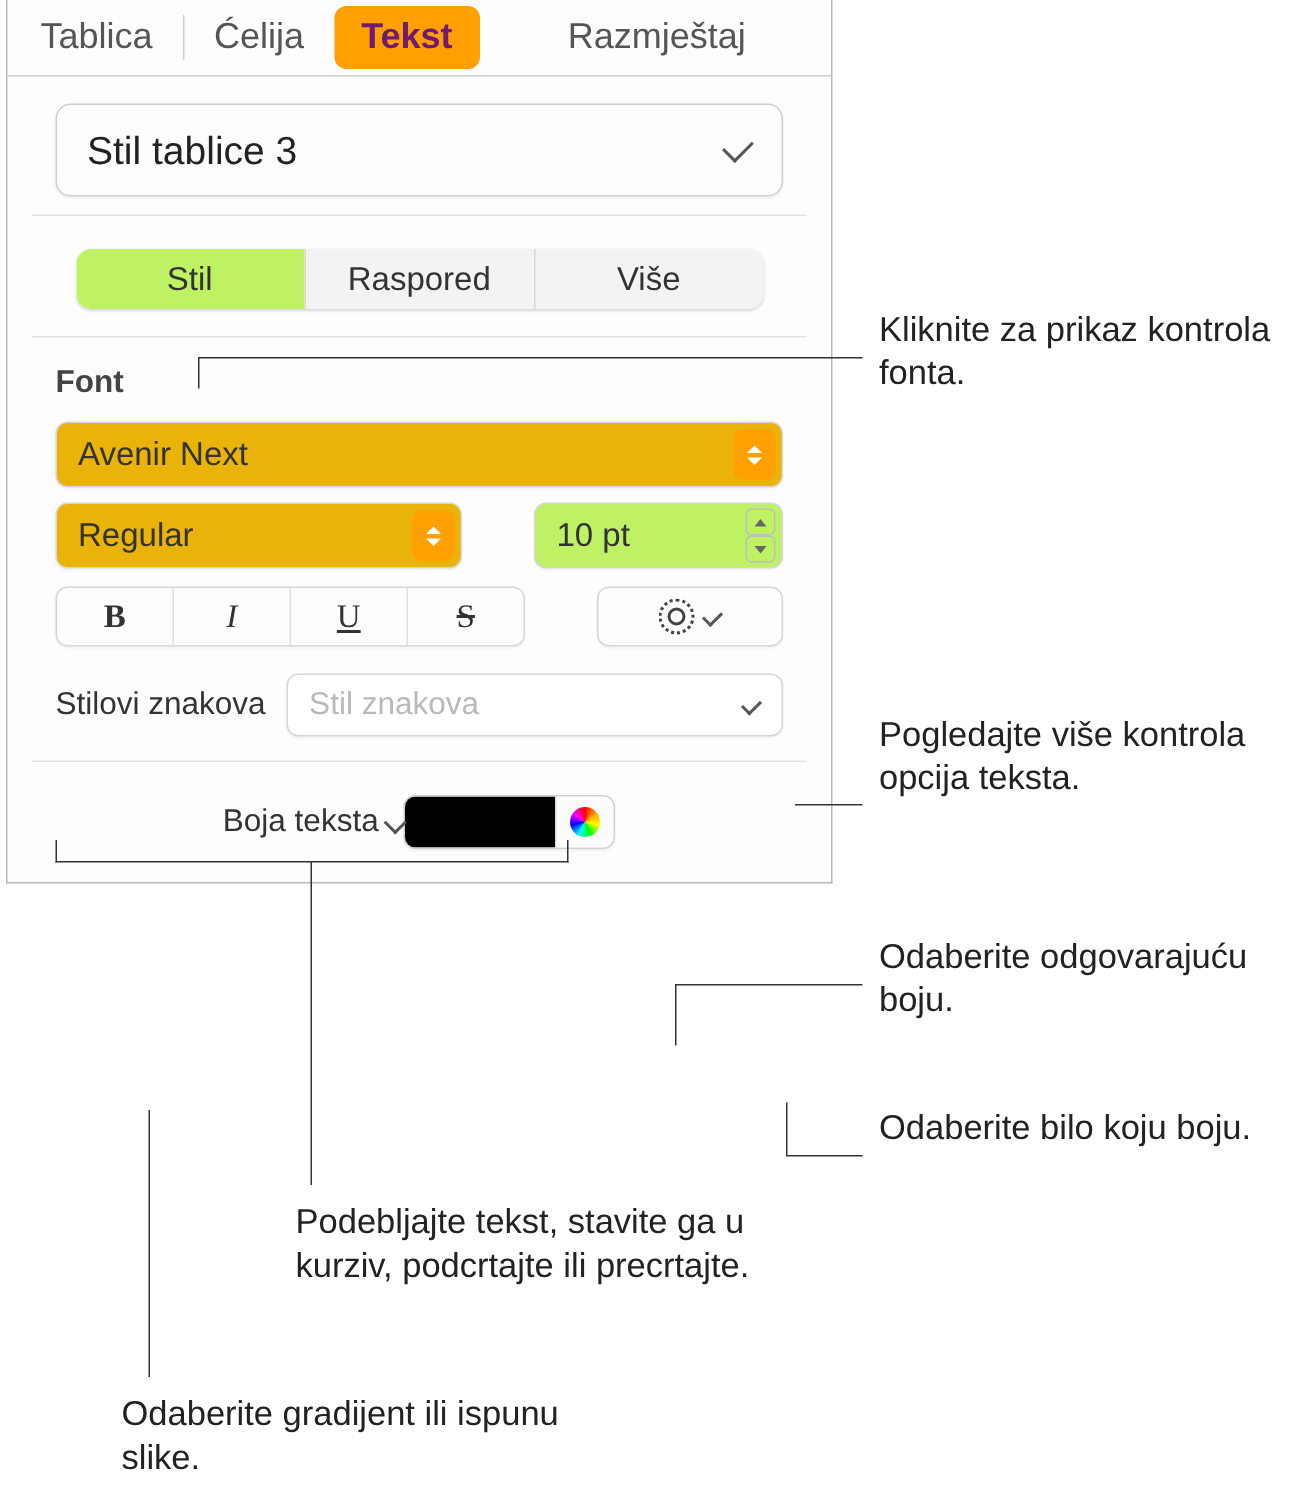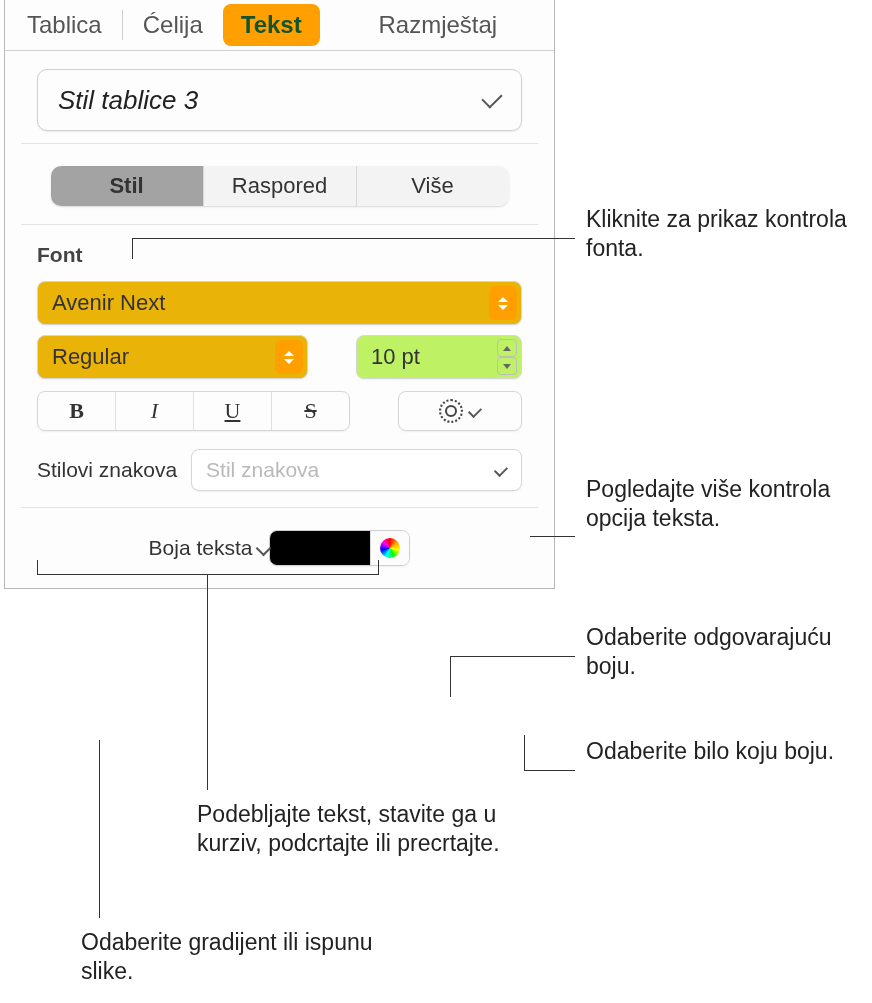--- a/index.html
+++ b/index.html
@@ -33,40 +33,39 @@
   .main-tab {
     display: flex;
     align-items: center;
     justify-content: center;
     color: #555;
     font-size: 24px;
     position: relative;
   }
   .main-tab.active {
     background: #ffa000;
-    color: #14532d;
+    color: #701a75;
     border-radius: 8px;
     margin: 4px 2px;
     padding: 0 18px;
     font-weight: 600;
   }
   .vsep {
     width: 1px;
     background: #d0d0d0;
     margin: 10px 2px;
   }
   .main-tab:not(.active) {
     padding: 0 18px;
   }
   
   .pstyle-row {
     padding: 18px 16px 12px 16px;
     border-bottom: 1px solid #e3e3e3;
     margin: 0 16px;
-    font-style: italic;
   }
   .pstyle {
     border: 1px solid #cfcfcf;
     border-radius: 10px;
     box-shadow: 0 1px 2px rgba(0,0,0,0.08);
     height: 60px;
     display: flex;
     align-items: center;
     justify-content: space-between;
     padding: 0 20px;
@@ -99,21 +98,21 @@
     height: 40px;
     display: flex;
     align-items: center;
     justify-content: center;
     font-size: 22px;
     background: #f3f3f3;
     color: #333;
     border-left: 1px solid #d8d8d8;
   }
   .sub-tab:first-child { border-left: none; }
-  .sub-tab.active { background: #a3a3a3; font-weight: 700; text-align: right; }
+  .sub-tab.active { background: #bef264; font-weight: 400; text-align: right; }
   
   .section {
     padding: 18px 16px 10px 16px;
     margin: 0 16px;
   }
   .section-title {
     font-size: 21px;
     color: #444;
     margin-bottom: 14px;
     font-weight: 600;

